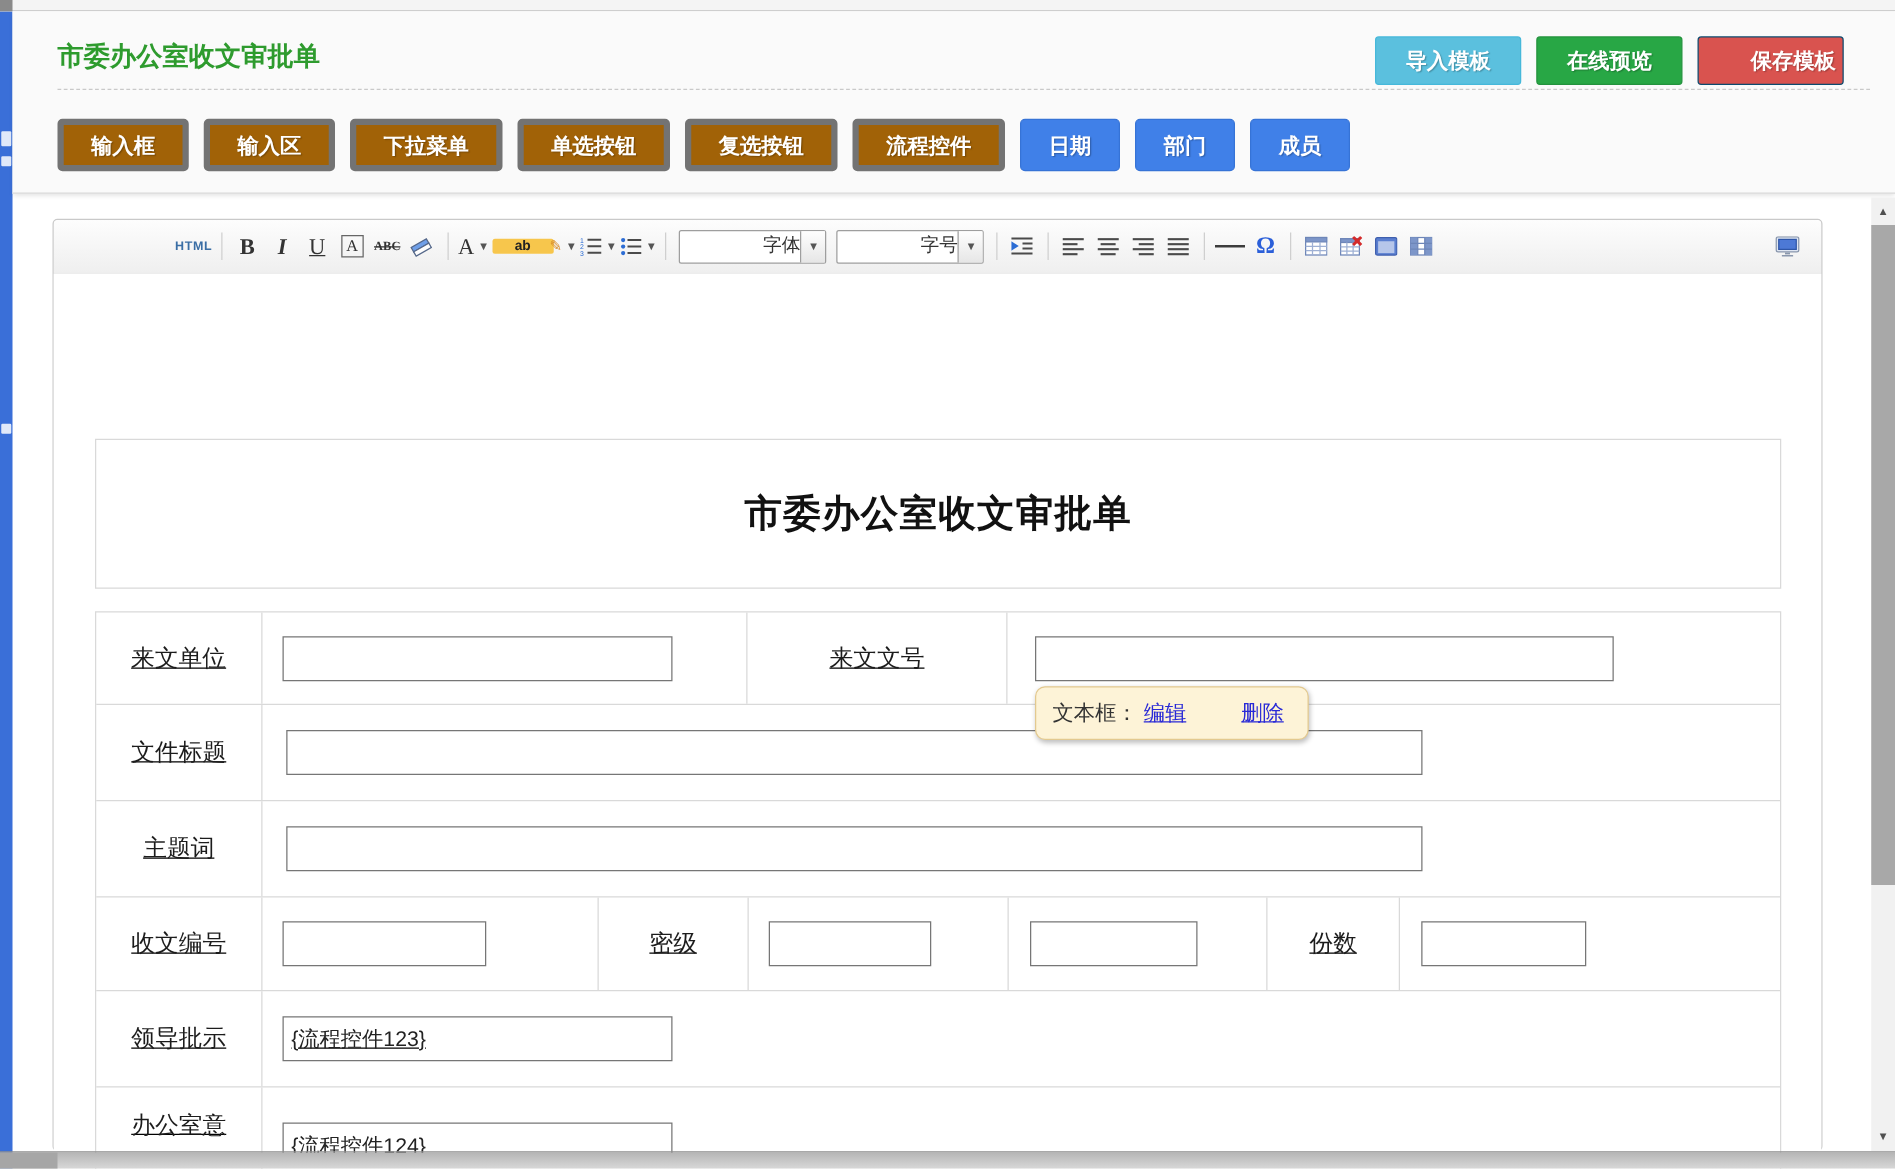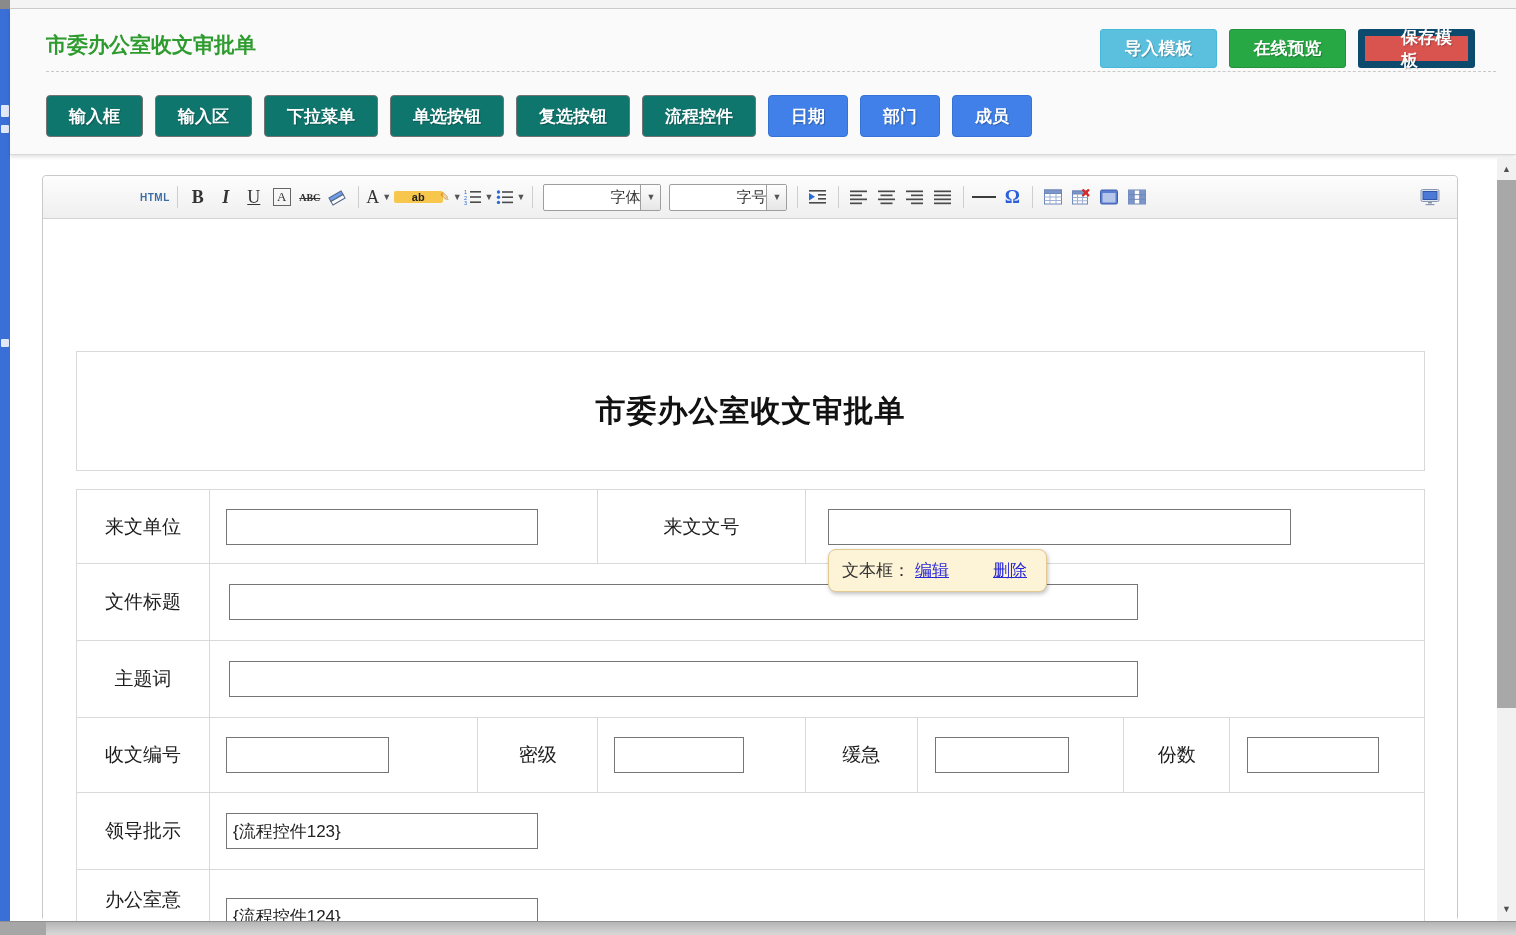--- a/index.html
+++ b/index.html
@@ -18,29 +18,29 @@
   
   .header-panel { position:absolute; left:10px; top:9px; right:0; height:146px; background:#fafafa;
                   border-bottom:1px solid #d8d8d8; box-shadow:0 2px 4px rgba(0,0,0,.12); z-index:4; }
   .page-title { position:absolute; left:36px; top:22px; font-family:"Liberation Serif", serif;
                 font-weight:bold; font-size:21px; color:#2e9b2e; }
   .dashed-divider { position:absolute; left:36px; right:20px; top:62px; border-top:1px dashed #c9c9c9; }
   .widget-row { position:absolute; left:36px; top:86px; display:flex; gap:12px; }
   .wbtn { height:42px; padding:0 22px; display:flex; align-items:center; justify-content:center;
           color:#fff; font-family:"Liberation Serif", serif; font-weight:bold; font-size:17px;
           border-radius:4px; cursor:pointer; text-shadow:1px 1px 1px rgba(0,0,0,.25); white-space:nowrap; }
-  .wbtn.info { background:#0f766e; border:1px solid #737373; }
+  .wbtn.info { background:#a16207; border:5px solid #737373; }
   .wbtn.primary { background:#4080e8; border:1px solid #3673d6; }
   .action-row { position:absolute; top:20px; right:41px; display:flex; gap:12px; }
   .abtn { width:117px; height:39px; display:flex; align-items:center; justify-content:center;
           color:#fff; font-family:"Liberation Serif", serif; font-weight:bold; font-size:17px;
           border-radius:3px; cursor:pointer; text-shadow:1px 1px 1px rgba(0,0,0,.25); }
   .abtn.import { background:#5bc0de; border:1px solid #46b8da; }
   .abtn.preview { background:#28a745; border:1px solid #23923d; }
-  .abtn.save { background:#d9534f; border:7px solid #0c4a6e;padding-left:36px; }
+  .abtn.save { background:#d9534f; border:1px solid #0c4a6e;padding-left:36px; }
 
   
   .editor { position:absolute; left:42px; top:175px; width:1416px; height:746px; background:#fff;
             border:1px solid #c9c9c9; border-radius:4px; z-index:4; }
   .toolbar { height:43px; background:linear-gradient(#fdfdfd,#efefef); border-bottom:1px solid #d4d4d4;
              border-radius:4px 4px 0 0; display:flex; align-items:center; padding:0 12px 0 96px; }
   .ti { min-width:26px; height:26px; display:flex; align-items:center; justify-content:center;
         margin:0 1px; border-radius:3px; color:#333; cursor:pointer; }
   .sep { width:0; height:22px; border-left:1px solid #cfcfcf; margin:0 6px; }
   .ti-html { font-size:10px; font-weight:bold; color:#3a6ea5; letter-spacing:.5px; }
@@ -65,21 +65,21 @@
   .ti-fullscreen { margin-left:auto; margin-right:2px; }
 
   
   .content { position:relative; height:702px; background:#fff; }
   .doc-title-box { position:absolute; left:33px; top:132px; width:1349px; height:120px;
                    border:1px solid #d9d9d9; display:flex; align-items:center; justify-content:center; }
   .doc-title { font-weight:bold; font-size:30px; color:#111; letter-spacing:1px; }
   .form-table { position:absolute; left:33px; top:270px; width:1349px; border:1px solid #d9d9d9; }
   .row { display:flex; border-bottom:1px solid #d9d9d9; align-items:stretch; }
   .row:last-child { border-bottom:none; }
-  .cell { border-right:1px solid #d9d9d9; display:flex; align-items:center; justify-content:center; }
+  .cell { border-right:1px solid #d9d9d9; display:flex; align-items:center; justify-content:center;text-decoration:underline; }
   .cell:last-child { border-right:none; }
   .cell.inp-cell { justify-content:flex-start; }
   .flabel { font-size:19px; color:#1c1c1c; white-space:nowrap; }
   .inp { height:36px; border:1px solid #767676; background:#fff; font-size:17px; padding:0 6px;
          font-family:"Liberation Sans", sans-serif; color:#222; }
   .r1 { height:74px; } .r2 { height:77px; } .r3 { height:77px; } .r4 { height:75px; } .r5 { height:77px; }
   .r6 { height:140px; }
   .r6 .cell { align-items:flex-start; }
   .r6 .label-cell { padding-top:17px; }
   .r6 .inp-cell { padding-top:28px; }
@@ -339,23 +339,20 @@
           </div>
         <div class="cell inp-cell" style="width:269px; padding-left:16px;">
           <input class="inp" style="width: 163px;" value="">
         </div>
         <div class="cell" style="width:120px;">
             <span class="flabel">密级</span>
           </div>
         <div class="cell inp-cell" style="width:208px; padding-left:16px;">
           <input class="inp" style="width: 130px;" value="">
         </div>
-        <div class="cell" style="width:112px;">
-            <span class="flabel">缓急</span>
-          </div>
         <div class="cell inp-cell" style="width:207px; padding-left:17px;">
           <input class="inp" style="width: 134px;" value="">
         </div>
         <div class="cell" style="width:106px;">
             <span class="flabel">份数</span>
           </div>
         <div class="cell inp-cell" style="width:194px; padding-left:17px;">
           <input class="inp" style="width: 132px;" value="">
         </div>
       </div>

